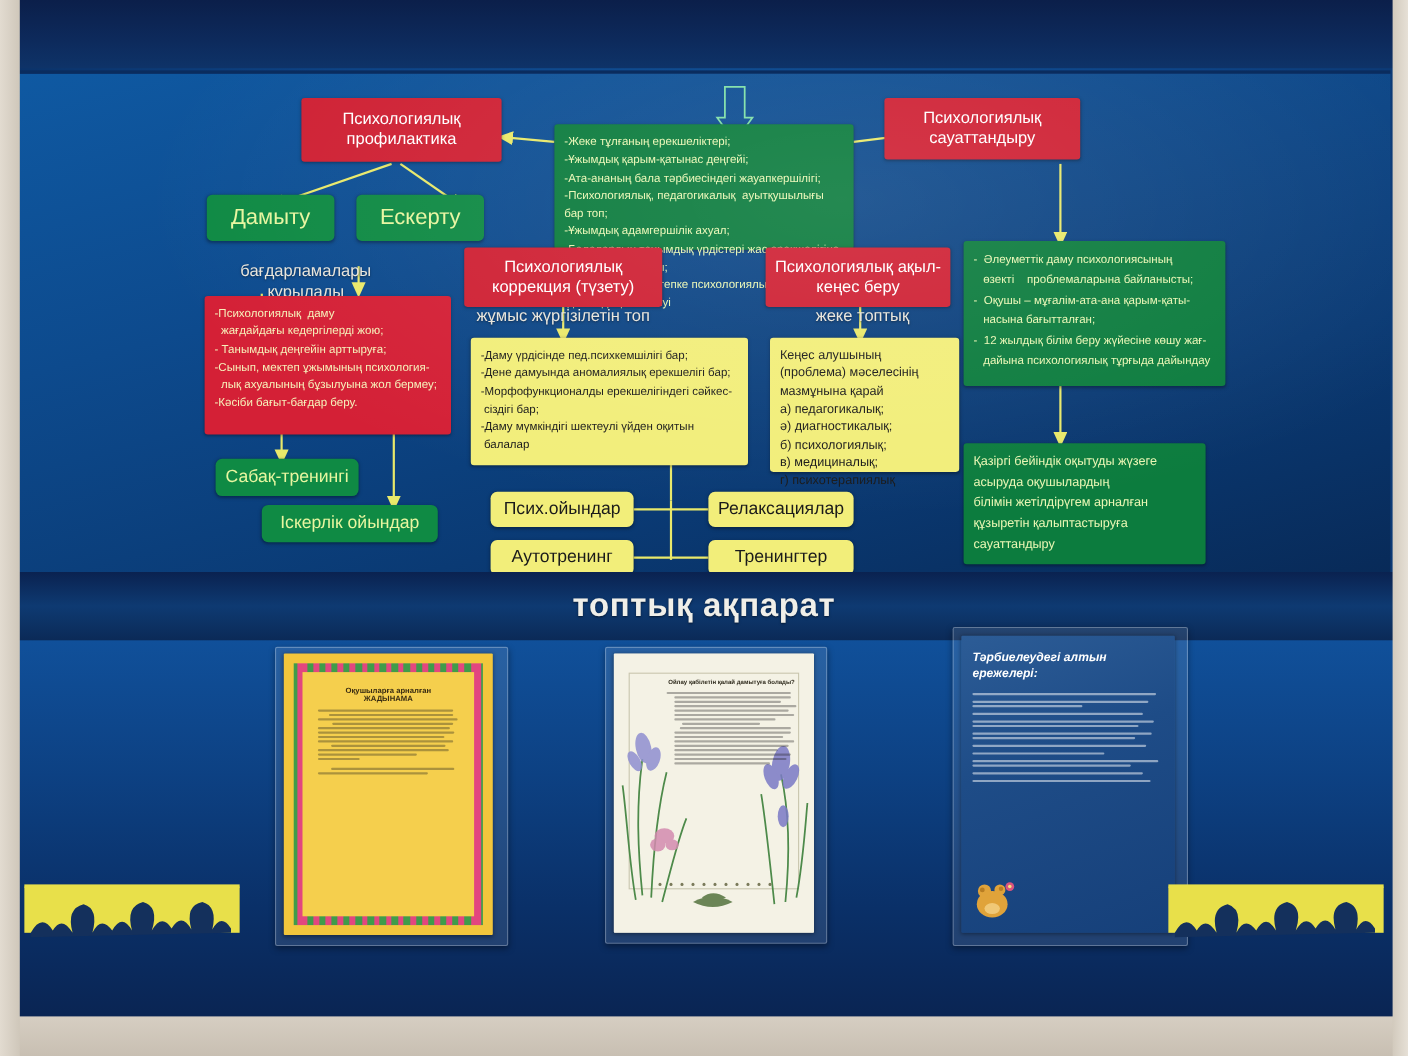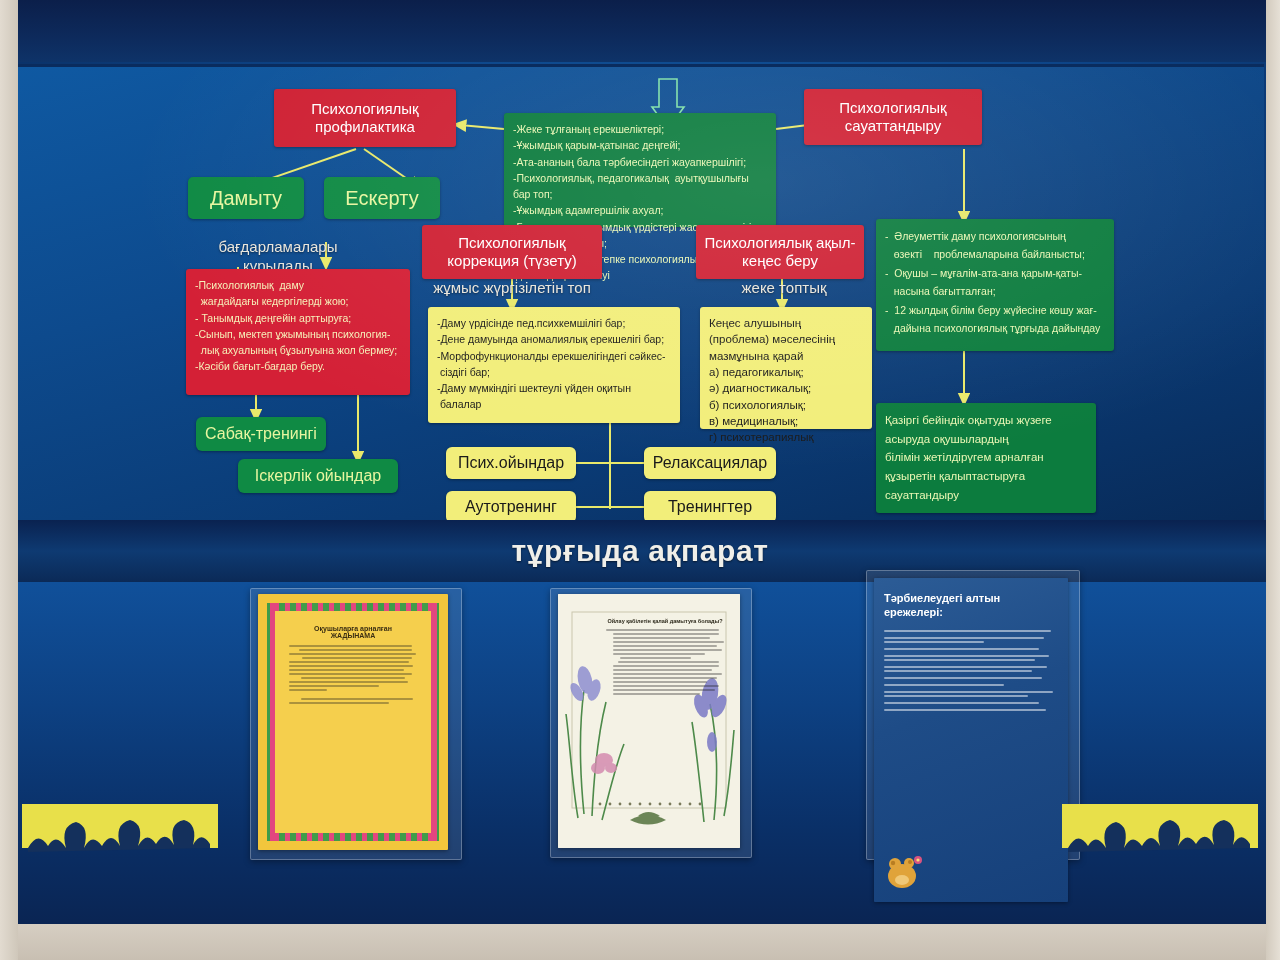--- a/index.html
+++ b/index.html
@@ -294,21 +294,21 @@
       <span class="ln">Қазіргі бейіндік оқытуды жүзеге</span>
       <span class="ln">асыруда оқушылардың</span>
       <span class="ln">білімін жетілдірүгем арналған</span>
       <span class="ln">құзыретін қалыптастыруға</span>
       <span class="ln">сауаттандыру</span>
     </div>
 
   </div>
 
   <div class="sub-band">
-    <span>тұрғыда ақпарат</span>
+    <span>топтық ақпарат</span>
   </div>
 
   <div class="doc-wrap" style="left:250px;top:588px;width:210px;height:270px;">
     <div class="doc-pocket" style="left:0;top:0;width:210px;height:270px;"></div>
     <div class="doc-sheet doc1" style="left:8px;top:6px;width:190px;height:256px;">
       <div class="frame"></div>
       <div class="inner">
         <div style="padding:14px 14px 0 14px;">
           <div class="doc-title" style="white-space:pre-line;">Оқушыларға арналған
 ЖАДЫНАМА</div>
@@ -410,21 +410,21 @@
           <div class="mini-line" style="width:90%;margin-left:6%"></div>
           <div class="mini-line" style="width:86%;margin-left:6%"></div>
           <div class="mini-line" style="width:74%;margin-left:6%"></div>
         </div>
       </div>
     </div>
   </div>
 
   <div class="doc-wrap" style="left:866px;top:570px;width:212px;height:288px;">
     <div class="doc-pocket" style="left:0;top:0;width:212px;height:288px;"></div>
-    <div class="doc-sheet doc3" style="left:8px;top:8px;width:194px;height:324px;">
+    <div class="doc-sheet doc3" style="left:8px;top:8px;width:194px;height:270px;font-style:italic;">
       <div style="padding:14px 12px 0 10px;">
         <div class="doc3-title" style="white-space:pre-line;">Тәрбиелеудегі алтын
 ережелері:</div>
         <div style="margin-top:10px;">
           <div class="mini-line lt" style="width:97%"></div>
           <div class="mini-line lt" style="width:93%;margin-top:5px"></div>
           <div class="mini-line lt" style="width:58%"></div>
           <div class="mini-line lt" style="width:90%;margin-top:5px"></div>
           <div class="mini-line lt" style="width:96%;margin-top:5px"></div>
           <div class="mini-line lt" style="width:88%"></div>

